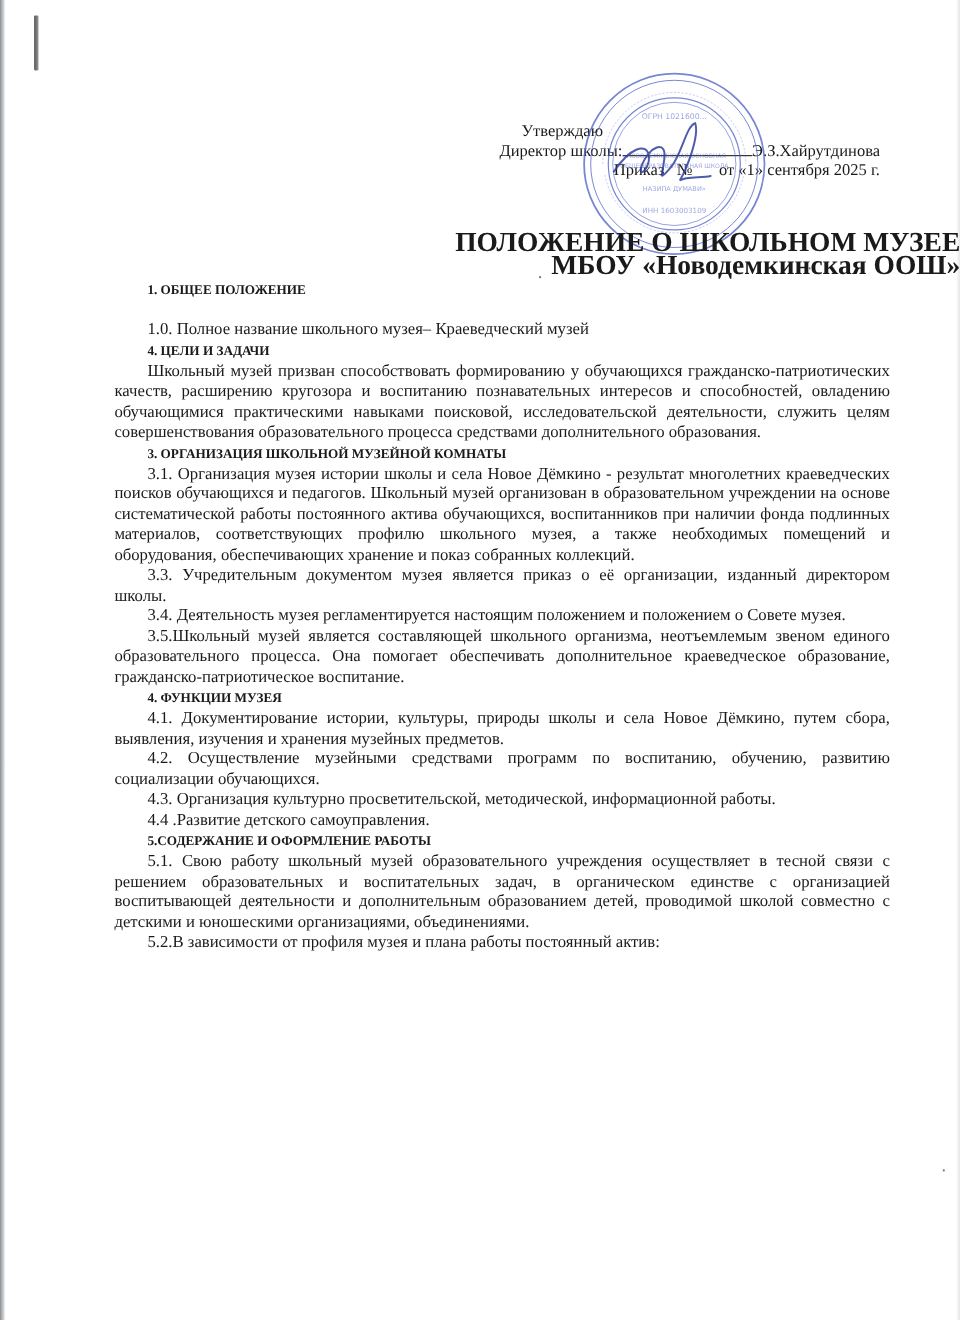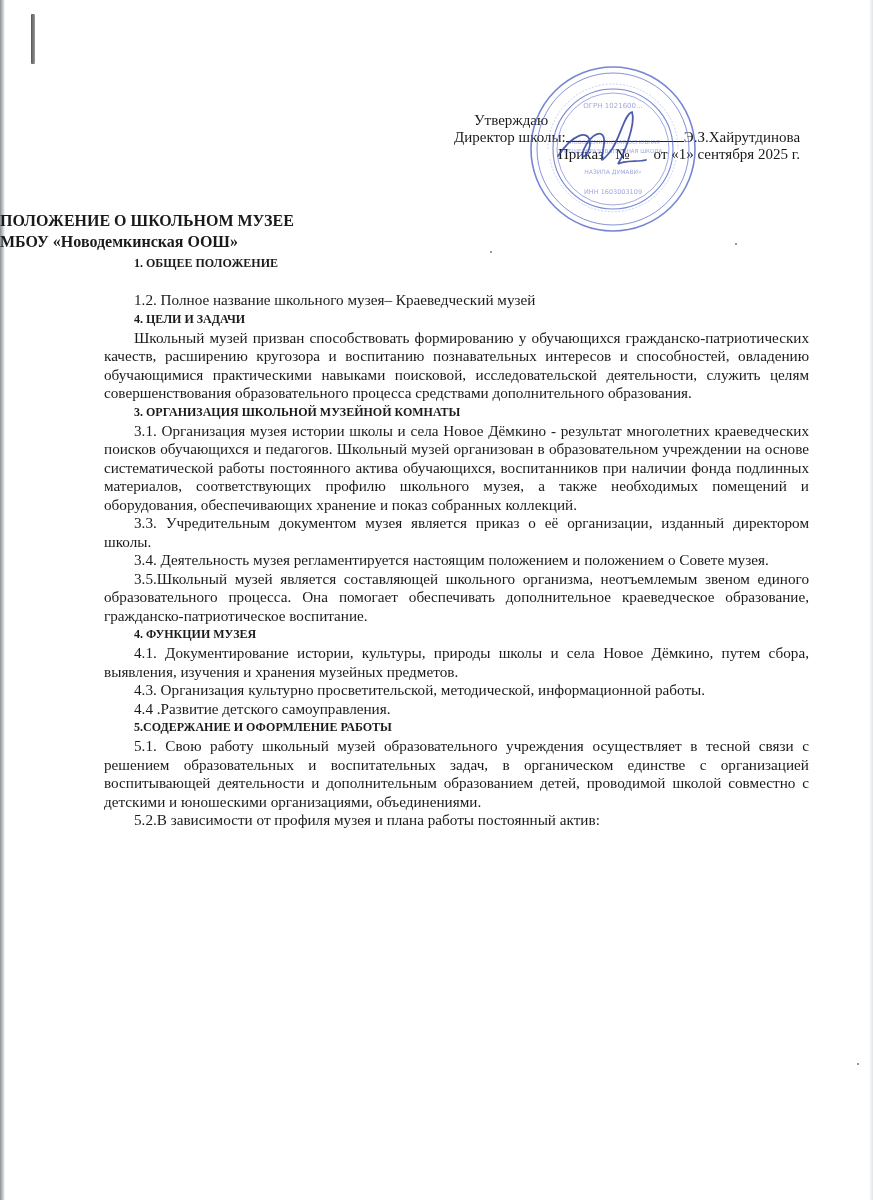--- a/index.html
+++ b/index.html
@@ -64,23 +64,23 @@
       left: 528px; top: 64px;
       width: 170px; height: 170px;
       pointer-events: none;
     }
 
     
     .title {
       position: absolute;
       left: 0; top: 210px;
       width: 873px;
-      text-align: left;
+      text-align: right;
       font-weight: bold;
-      font-size: 16px;
+      font-size: 25px;
       line-height: 21px;
     }
 
     
     .content {
       position: absolute;
       left: 104px; top: 254px;
       width: 705px;
       font-size: 15.2px;
       line-height: 18.5px;
@@ -146,33 +146,34 @@
 </svg>
 
 <div class="title">
   <div>ПОЛОЖЕНИЕ О ШКОЛЬНОМ МУЗЕЕ</div>
   <div>МБОУ «Новодемкинская ООШ»</div>
 </div>
 
 <div class="content">
   <h2>1. ОБЩЕЕ ПОЛОЖЕНИЕ</h2>
   <div class="spacer"></div>
-  <p>1.2. Полное название школьного музея– Краеведческий музей</p>
+  <p>1.0. Полное название школьного музея– Краеведческий музей</p>
 
   <h2>4. ЦЕЛИ И ЗАДАЧИ</h2>
   <p>Школьный музей призван способствовать формированию у обучающихся гражданско-патриотических качеств, расширению кругозора и воспитанию познавательных интересов и способностей, овладению обучающимися практическими навыками поисковой, исследовательской деятельности, служить целям совершенствования образовательного процесса средствами дополнительного образования.</p>
 
   <h2>3. ОРГАНИЗАЦИЯ ШКОЛЬНОЙ МУЗЕЙНОЙ КОМНАТЫ</h2>
   <p>3.1. Организация музея истории школы и села Новое Дёмкино - результат многолетних краеведческих поисков обучающихся и педагогов. Школьный музей организован в образовательном учреждении на основе систематической работы постоянного актива обучающихся, воспитанников при наличии фонда подлинных материалов, соответствующих профилю школьного музея, а также необходимых помещений и оборудования, обеспечивающих хранение и показ собранных коллекций.</p>
   <p>3.3. Учредительным документом музея является приказ о её организации, изданный директором школы.</p>
   <p>3.4. Деятельность музея регламентируется настоящим положением и положением о Совете музея.</p>
   <p>3.5.Школьный музей является составляющей школьного организма, неотъемлемым звеном единого образовательного процесса. Она помогает обеспечивать дополнительное краеведческое образование, гражданско-патриотическое воспитание.</p>
 
   <h2>4. ФУНКЦИИ МУЗЕЯ</h2>
   <p>4.1. Документирование истории, культуры, природы школы и села Новое Дёмкино, путем сбора, выявления, изучения и хранения музейных предметов.</p>
+  <p>4.2. Осуществление музейными средствами программ по воспитанию, обучению, развитию социализации обучающихся.</p>
   <p>4.3. Организация культурно просветительской, методической, информационной работы.</p>
   <p>4.4 .Развитие детского самоуправления.</p>
 
   <h2>5.СОДЕРЖАНИЕ И ОФОРМЛЕНИЕ РАБОТЫ</h2>
   <p>5.1. Свою работу школьный музей образовательного учреждения осуществляет в тесной связи с решением образовательных и воспитательных задач, в органическом единстве с организацией воспитывающей деятельности и дополнительным образованием детей, проводимой школой совместно с детскими и юношескими организациями, объединениями.</p>
   <p>5.2.В зависимости от профиля музея и плана работы постоянный актив:</p>
 </div>
 
 <div class="speck" style="left:735px; top:243px;"></div>
 <div class="speck" style="left:857px; top:1063px;"></div>

